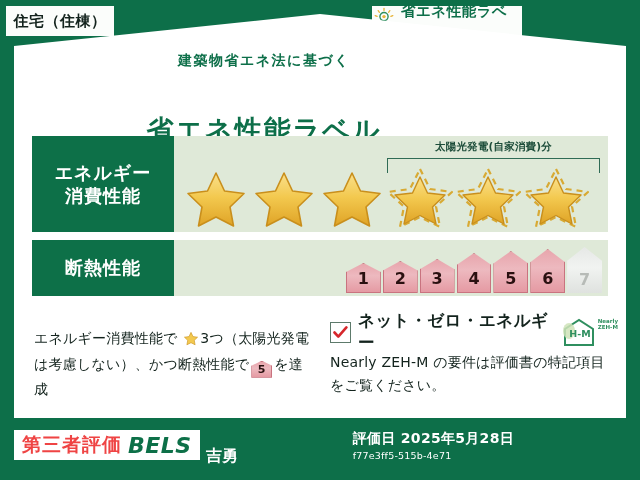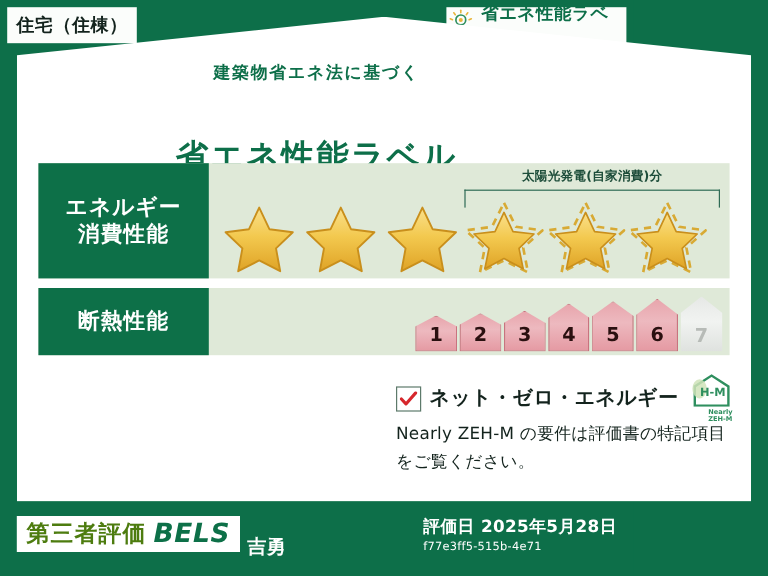--- a/index.html
+++ b/index.html
@@ -106,31 +106,31 @@
   }
   .inline-star{display:inline-block;vertical-align:-3px;margin:0 1px;}
   .inline-house{
     display:inline-block;vertical-align:-4px;width:21px;height:17px;margin:0 2px;
     background:linear-gradient(180deg,#e8a6ad 0%,#edb9bf 42%,#e59aa3 100%);
     border:1.2px solid #c9737f;color:#2a1010;font-size:11px;font-weight:bold;
     text-align:center;line-height:16px;box-sizing:border-box;
     -webkit-clip-path:polygon(50% 0,100% 30%,100% 100%,0 100%,0 30%);
     clip-path:polygon(50% 0,100% 30%,100% 100%,0 100%,0 30%);
   }
-  .zehm-logo{display:inline-flex;align-items:flex-end;gap:2px;vertical-align:-6px;margin-left:4px;flex-direction:column;}
+  .zehm-logo{display:inline-flex;align-items:flex-start;gap:2px;vertical-align:-6px;margin-left:4px;}
   .zehm-sub{font-size:5.5px;line-height:1.15;color:#2f8f5f;font-weight:bold;text-align:left;}
 
   
   .footer{position:absolute;left:0;right:0;top:424px;height:56px;}
   .bels-box{
     position:absolute;left:14px;top:6px;height:30px;min-width:182px;
     background:#fff;display:flex;align-items:center;justify-content:center;gap:6px;
     padding:0 8px;box-sizing:border-box;
   }
-  .bels-jp{font-size:19px;font-weight:bold;color:#4d7c0f;letter-spacing:1px;}
+  .bels-jp{font-size:19px;font-weight:bold;color:#ef4444;letter-spacing:1px;}
   .bels-en{font-size:22px;font-weight:bold;color:#0d7048;letter-spacing:.5px;font-style:italic;}
   .owner{position:absolute;left:206px;top:22px;font-size:16px;color:#fff;font-weight:bold;}
   .fdate{position:absolute;right:14px;top:6px;text-align:left;color:#fff;}
   .fdate .d{font-size:14px;font-weight:bold;letter-spacing:.3px;}
   .fdate .i{font-size:9.5px;margin-top:2px;letter-spacing:.2px;}
 </style>
 </head>
 <body>
 
 <div class="label">
@@ -248,20 +248,28 @@
           <div class="hshape on h6">6</div>
         </div>
         <div class="hbox">
           <div class="hshape off h7">7</div>
         </div>
       </div>
     </div>
   </div>
 
   <div class="crit crit-l">
+    <div class="crit-text">
+      <span>エネルギー消費性能で</span>
+      <span class="inline-star">
+        <svg width="16" height="16" viewBox="0 0 68 64">
+          <path d="M34 8 L42.5 26 L62 28.5 L48 42 L51.5 61 L34 52 L16.5 61 L20 42 L6 28.5 L25.5 26 Z" fill="#f3c94f" stroke="#c98f1c" stroke-width="2.5" stroke-linejoin="round"></path>
+        </svg>
+      </span><span>3つ（太陽光発電は考慮しない）、かつ断熱性能で</span><span class="inline-house">5</span><span>を達成</span>
+    </div>
   </div>
 
   <div class="crit crit-r">
     <div class="crit-head">
       <span class="chk">
         <svg width="15" height="13" viewBox="0 0 15 13">
           <path d="M1.5 6.5 L5.3 10.6 L13.4 1.4" fill="none" stroke="#d6272c" stroke-width="2.6" stroke-linecap="round" stroke-linejoin="round"></path>
         </svg>
       </span>
       <span class="crit-title r">ネット・ゼロ・エネルギー</span>

